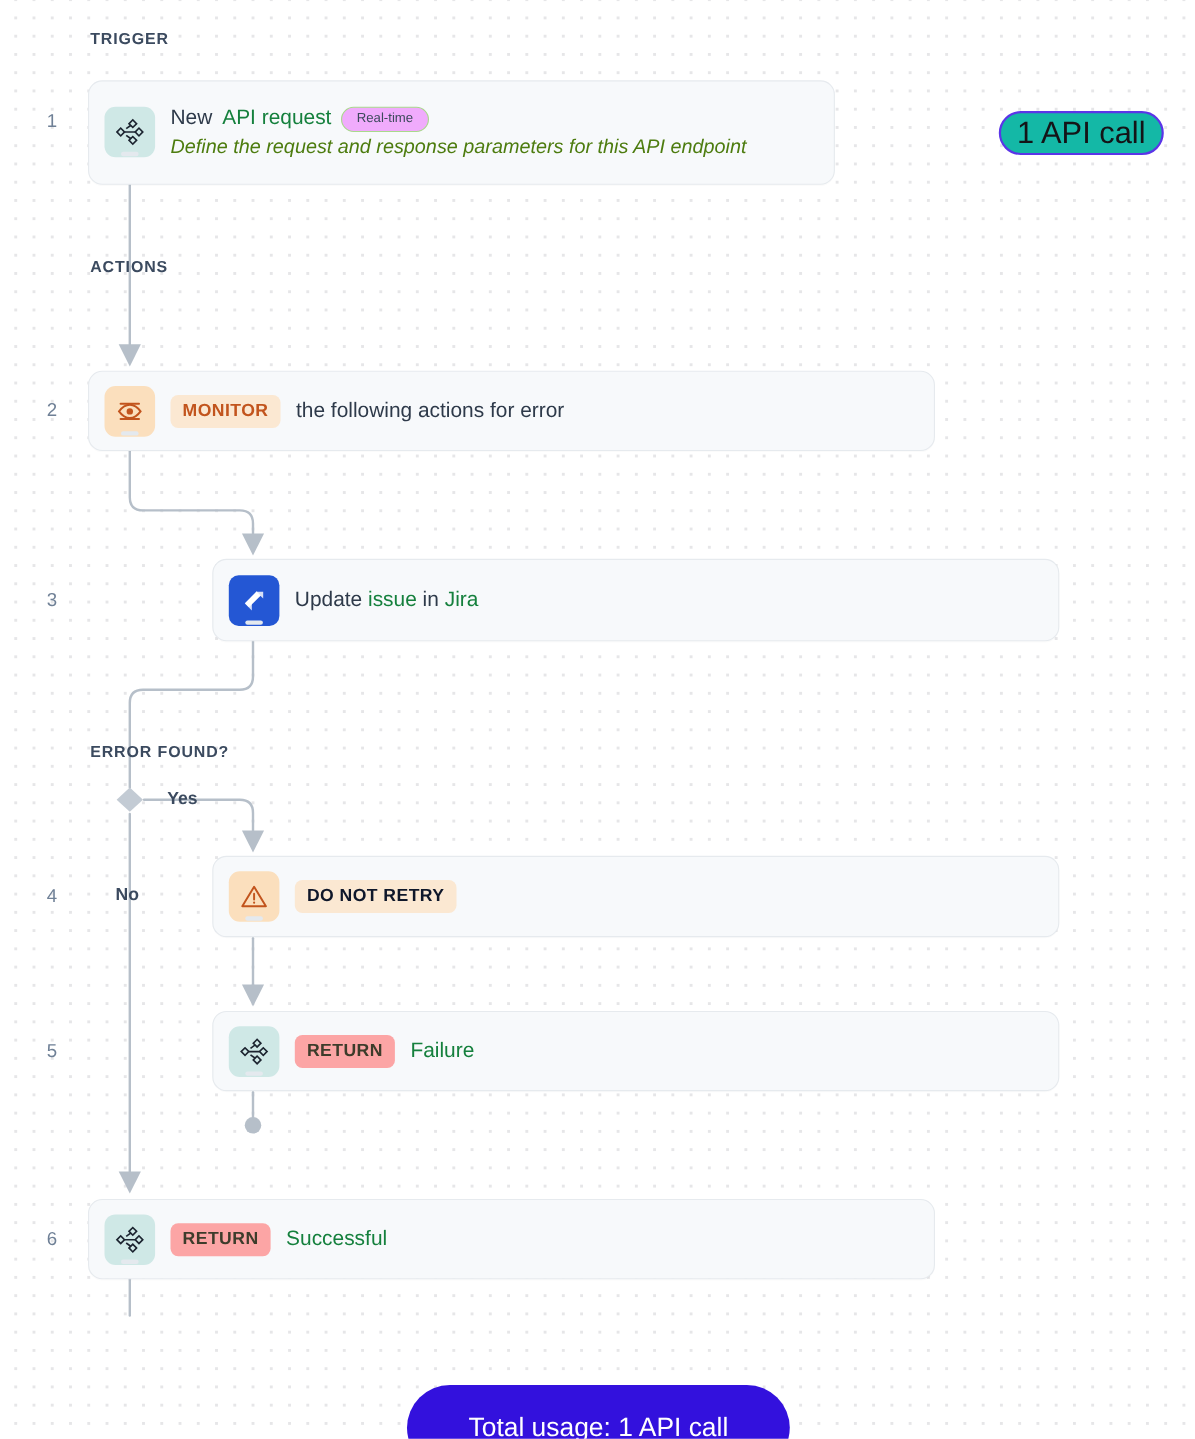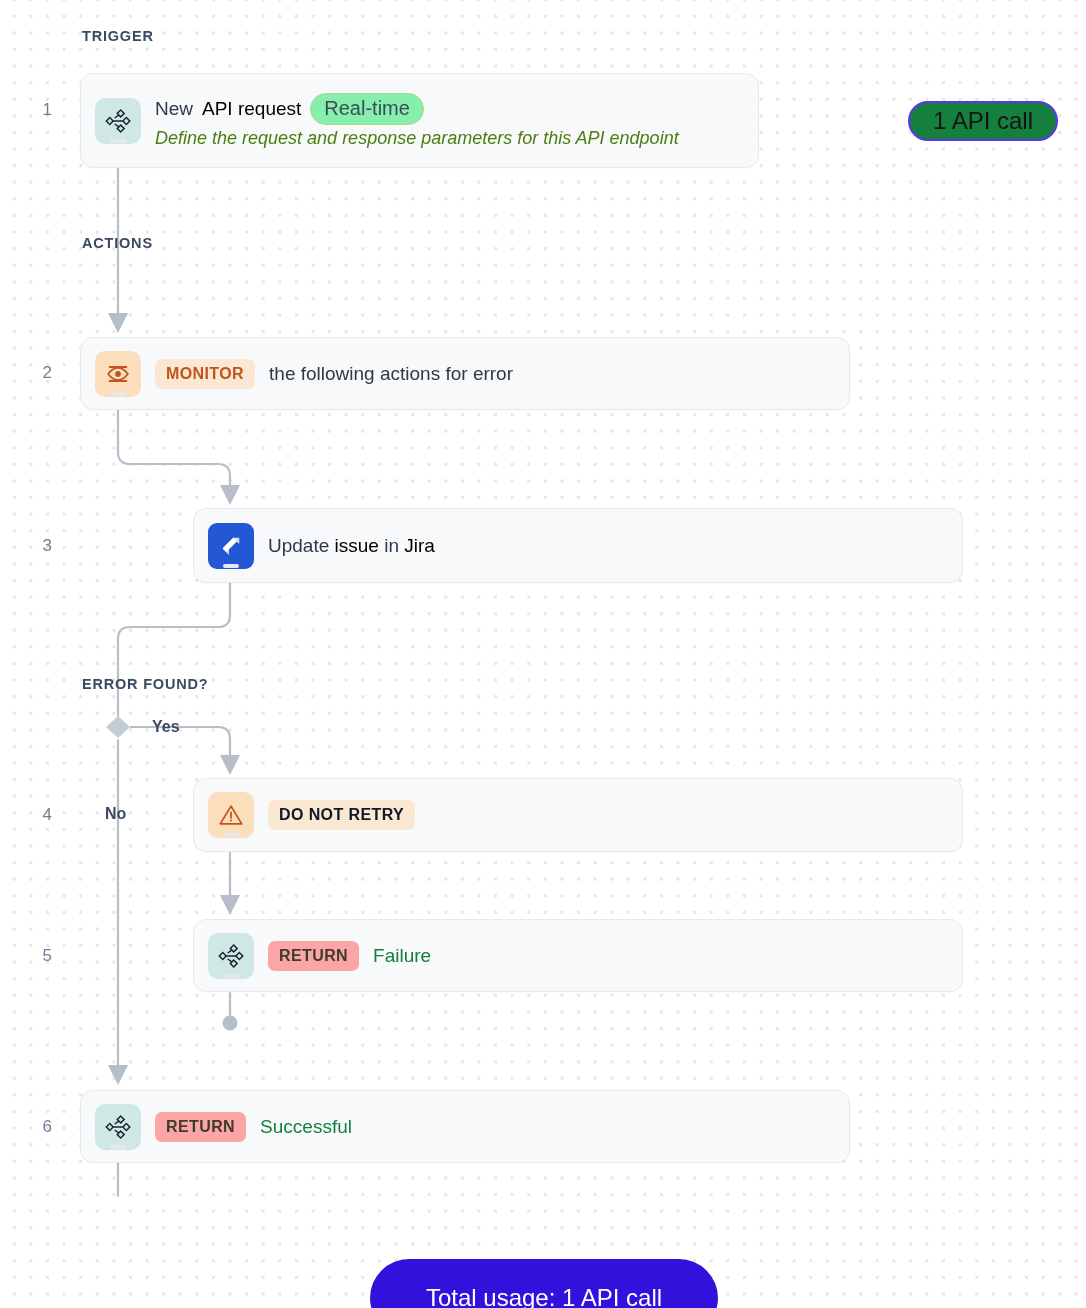--- a/index.html
+++ b/index.html
@@ -110,29 +110,29 @@
     align-items: center;
     gap: 9px;
     white-space: nowrap;
   }
   .line-2 {
     font-size: 18px;
     font-style: italic;
     color: #4d7c0f;
     white-space: nowrap;
   }
-  .accent { color: #000000; }
+  .accent { color: #15803d; }
 
   
   .chip-realtime {
     display: inline-block;
-    font-size: 20px;
+    font-size: 12px;
     font-style: normal;
     color: #3c4a5c;
-    background: #86efac;
+    background: #f0abfc;
     border: 1.5px solid #a9d98c;
     border-radius: 999px;
     padding: 3px 13px 4px;
     line-height: 1.15;
   }
 
   .kw {
     display: inline-block;
     font-size: 16px;
     font-weight: bold;
@@ -159,25 +159,25 @@
     position: absolute;
     font-size: 16px;
     font-weight: bold;
     color: #3b4a5f;
     z-index: 3;
   }
 
   
   .api-badge {
     position: absolute;
-    background: #15803d;
+    background: #14b8a6;
     border: 2.5px solid #5b35e8;
     border-radius: 999px;
     color: #141417;
-    font-size: 24px;
+    font-size: 28px;
     display: flex;
     align-items: center;
     justify-content: center;
     z-index: 3;
   }
 
   
   .total-btn {
     position: absolute;
     background: #3311dd;

